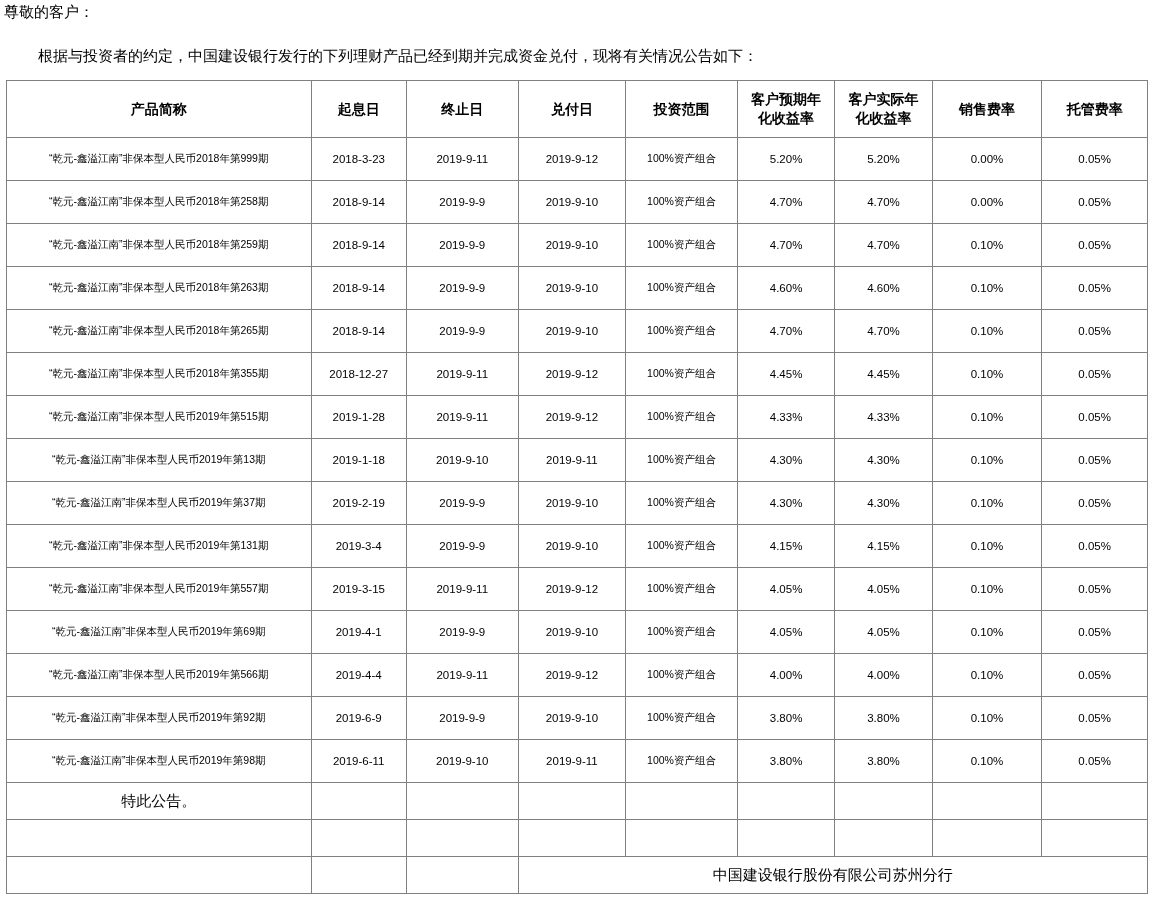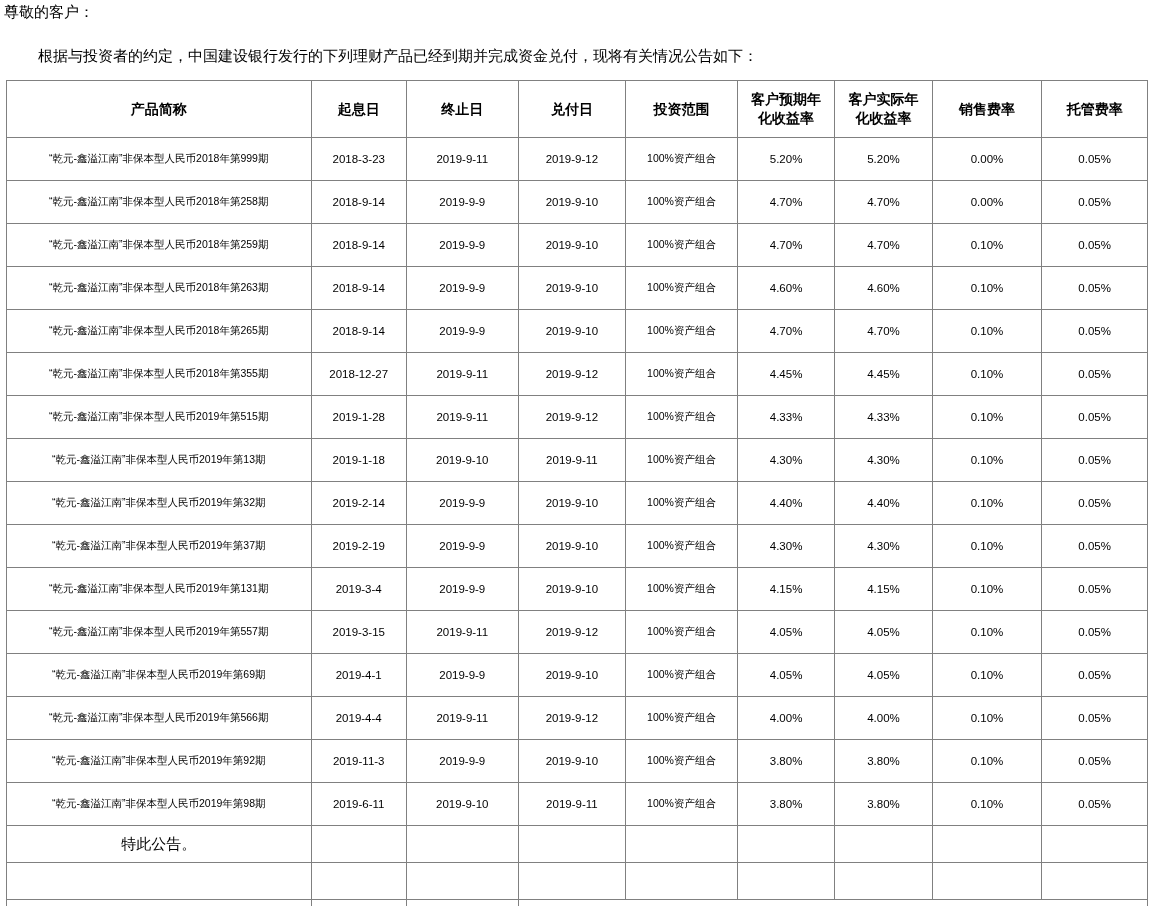--- a/index.html
+++ b/index.html
@@ -221,31 +221,20 @@
           <td class="date">2019-1-18</td>
           <td class="date">2019-9-10</td>
           <td class="date">2019-9-11</td>
           <td class="scope">100%资产组合</td>
           <td class="rate">4.30%</td>
           <td class="rate">4.30%</td>
           <td class="fee">0.10%</td>
           <td class="fee">0.05%</td>
         </tr>
         <tr>
-          <td class="name">“乾元-鑫溢江南”非保本型人民币2019年第32期</td>
-          <td class="date">2019-2-14</td>
-          <td class="date">2019-9-9</td>
-          <td class="date">2019-9-10</td>
-          <td class="scope">100%资产组合</td>
-          <td class="rate">4.40%</td>
-          <td class="rate">4.40%</td>
-          <td class="fee">0.10%</td>
-          <td class="fee">0.05%</td>
-        </tr>
-        <tr>
           <td class="name">“乾元-鑫溢江南”非保本型人民币2019年第37期</td>
           <td class="date">2019-2-19</td>
           <td class="date">2019-9-9</td>
           <td class="date">2019-9-10</td>
           <td class="scope">100%资产组合</td>
           <td class="rate">4.30%</td>
           <td class="rate">4.30%</td>
           <td class="fee">0.10%</td>
           <td class="fee">0.05%</td>
         </tr>
@@ -288,21 +277,21 @@
           <td class="date">2019-9-11</td>
           <td class="date">2019-9-12</td>
           <td class="scope">100%资产组合</td>
           <td class="rate">4.00%</td>
           <td class="rate">4.00%</td>
           <td class="fee">0.10%</td>
           <td class="fee">0.05%</td>
         </tr>
         <tr>
           <td class="name">“乾元-鑫溢江南”非保本型人民币2019年第92期</td>
-          <td class="date">2019-11-3</td>
+          <td class="date">2019-6-9</td>
           <td class="date">2019-9-9</td>
           <td class="date">2019-9-10</td>
           <td class="scope">100%资产组合</td>
           <td class="rate">3.80%</td>
           <td class="rate">3.80%</td>
           <td class="fee">0.10%</td>
           <td class="fee">0.05%</td>
         </tr>
         <tr>
           <td class="name">“乾元-鑫溢江南”非保本型人民币2019年第98期</td>

